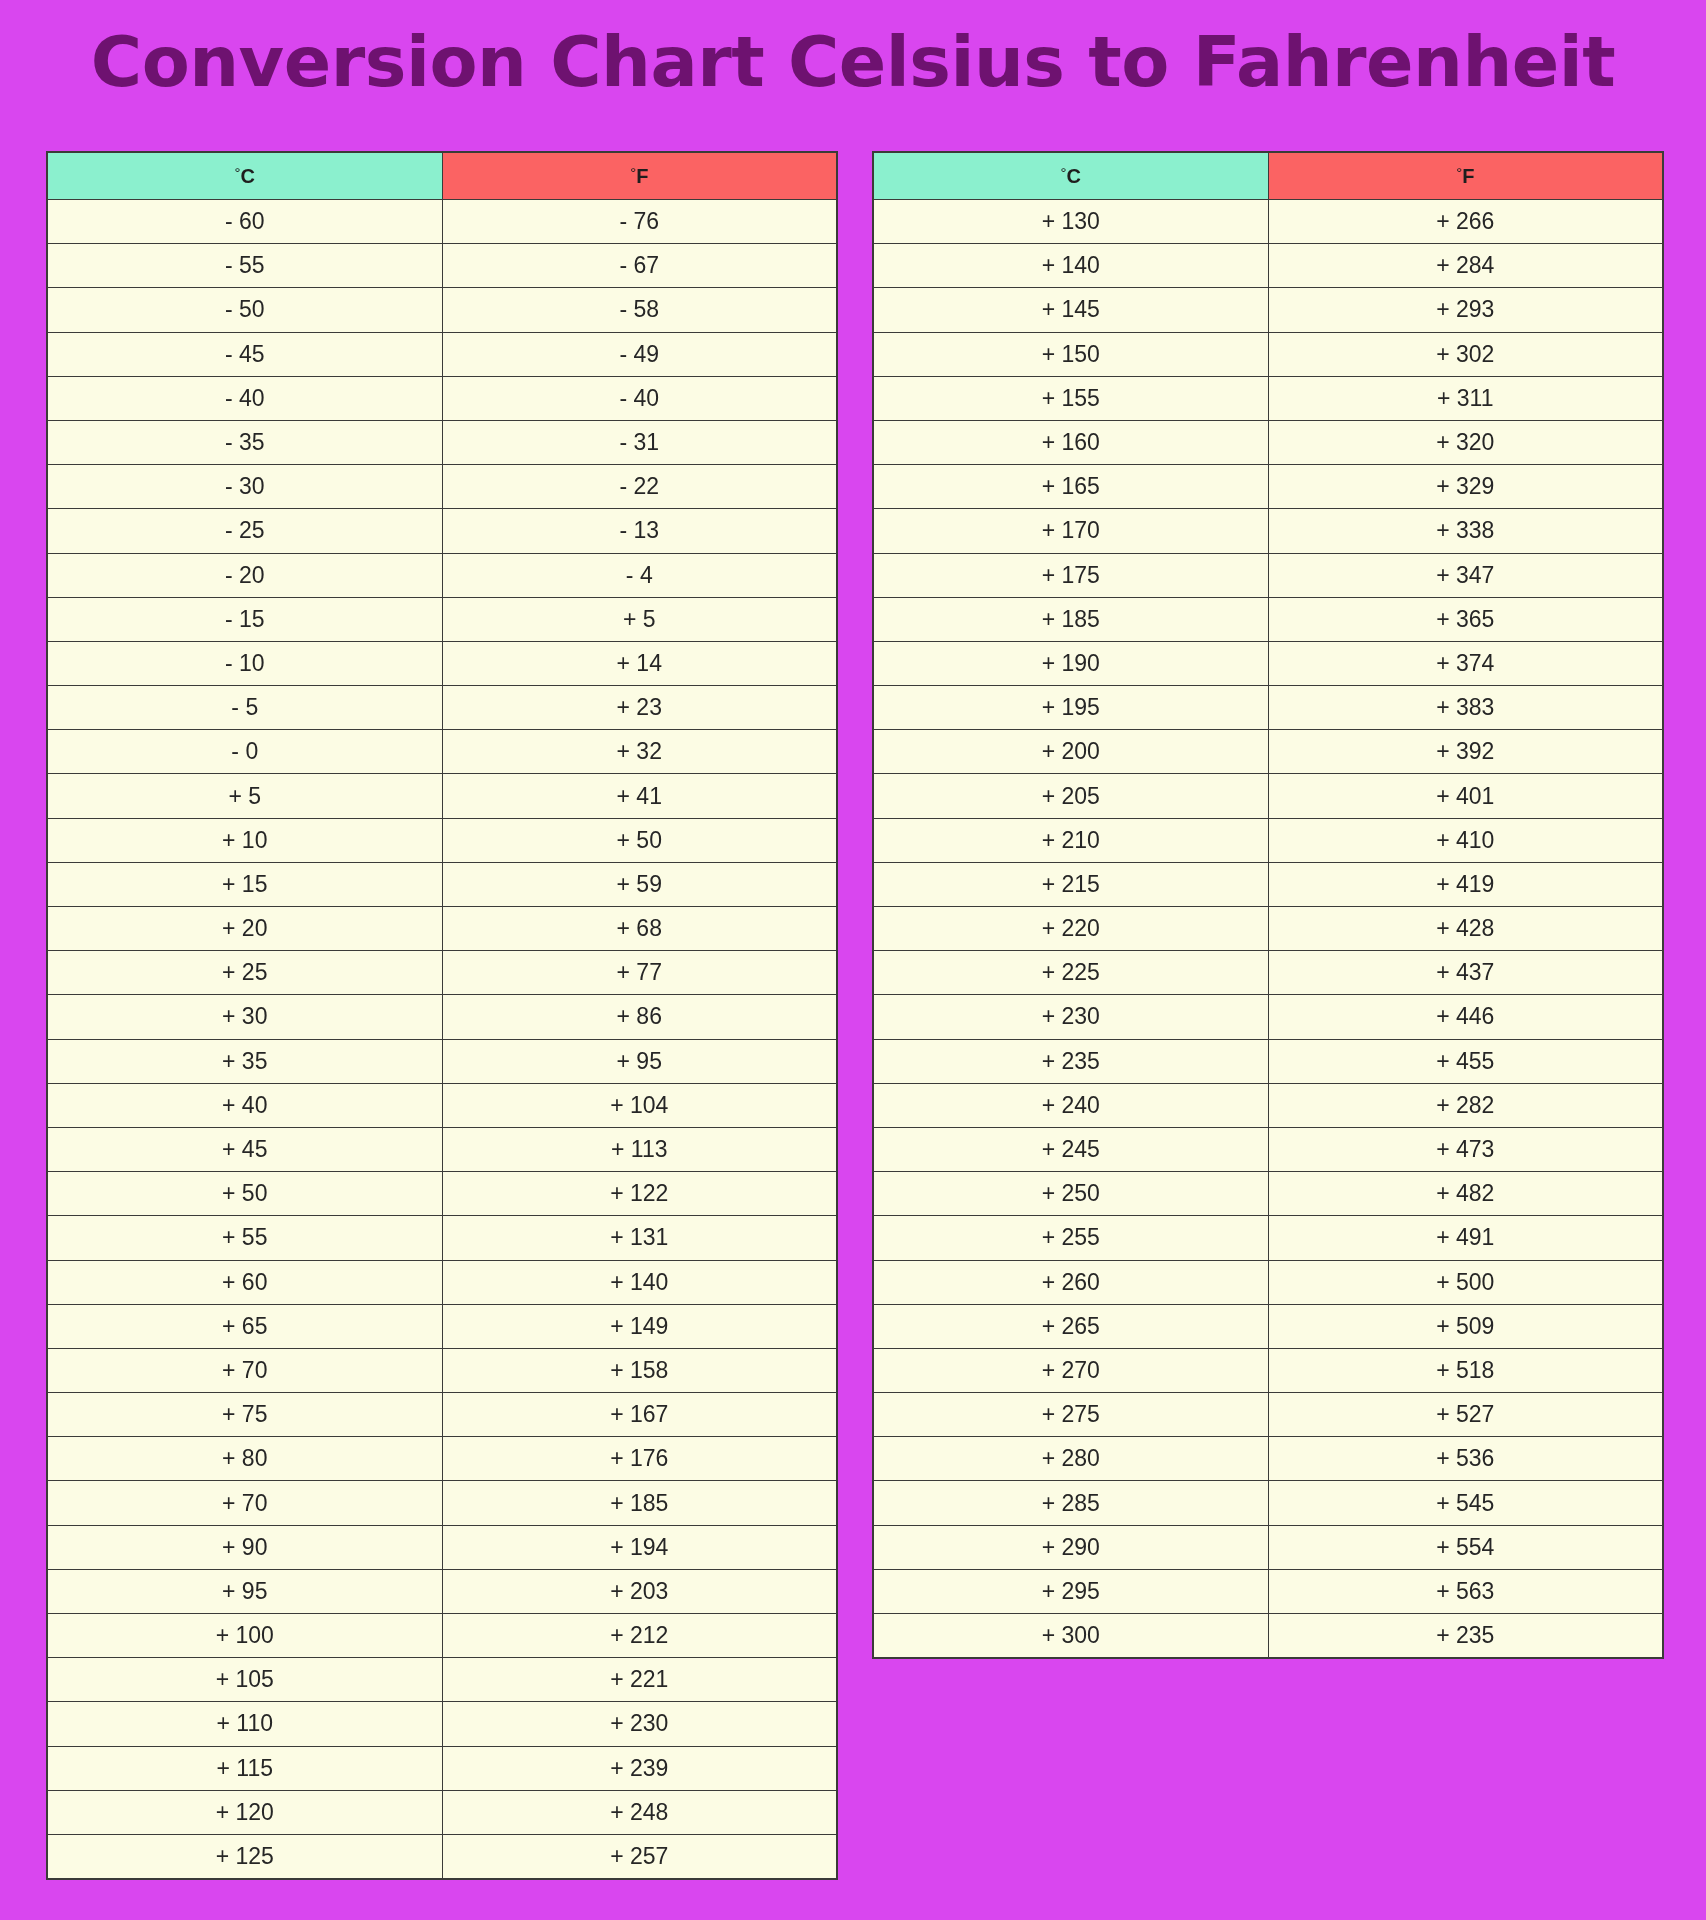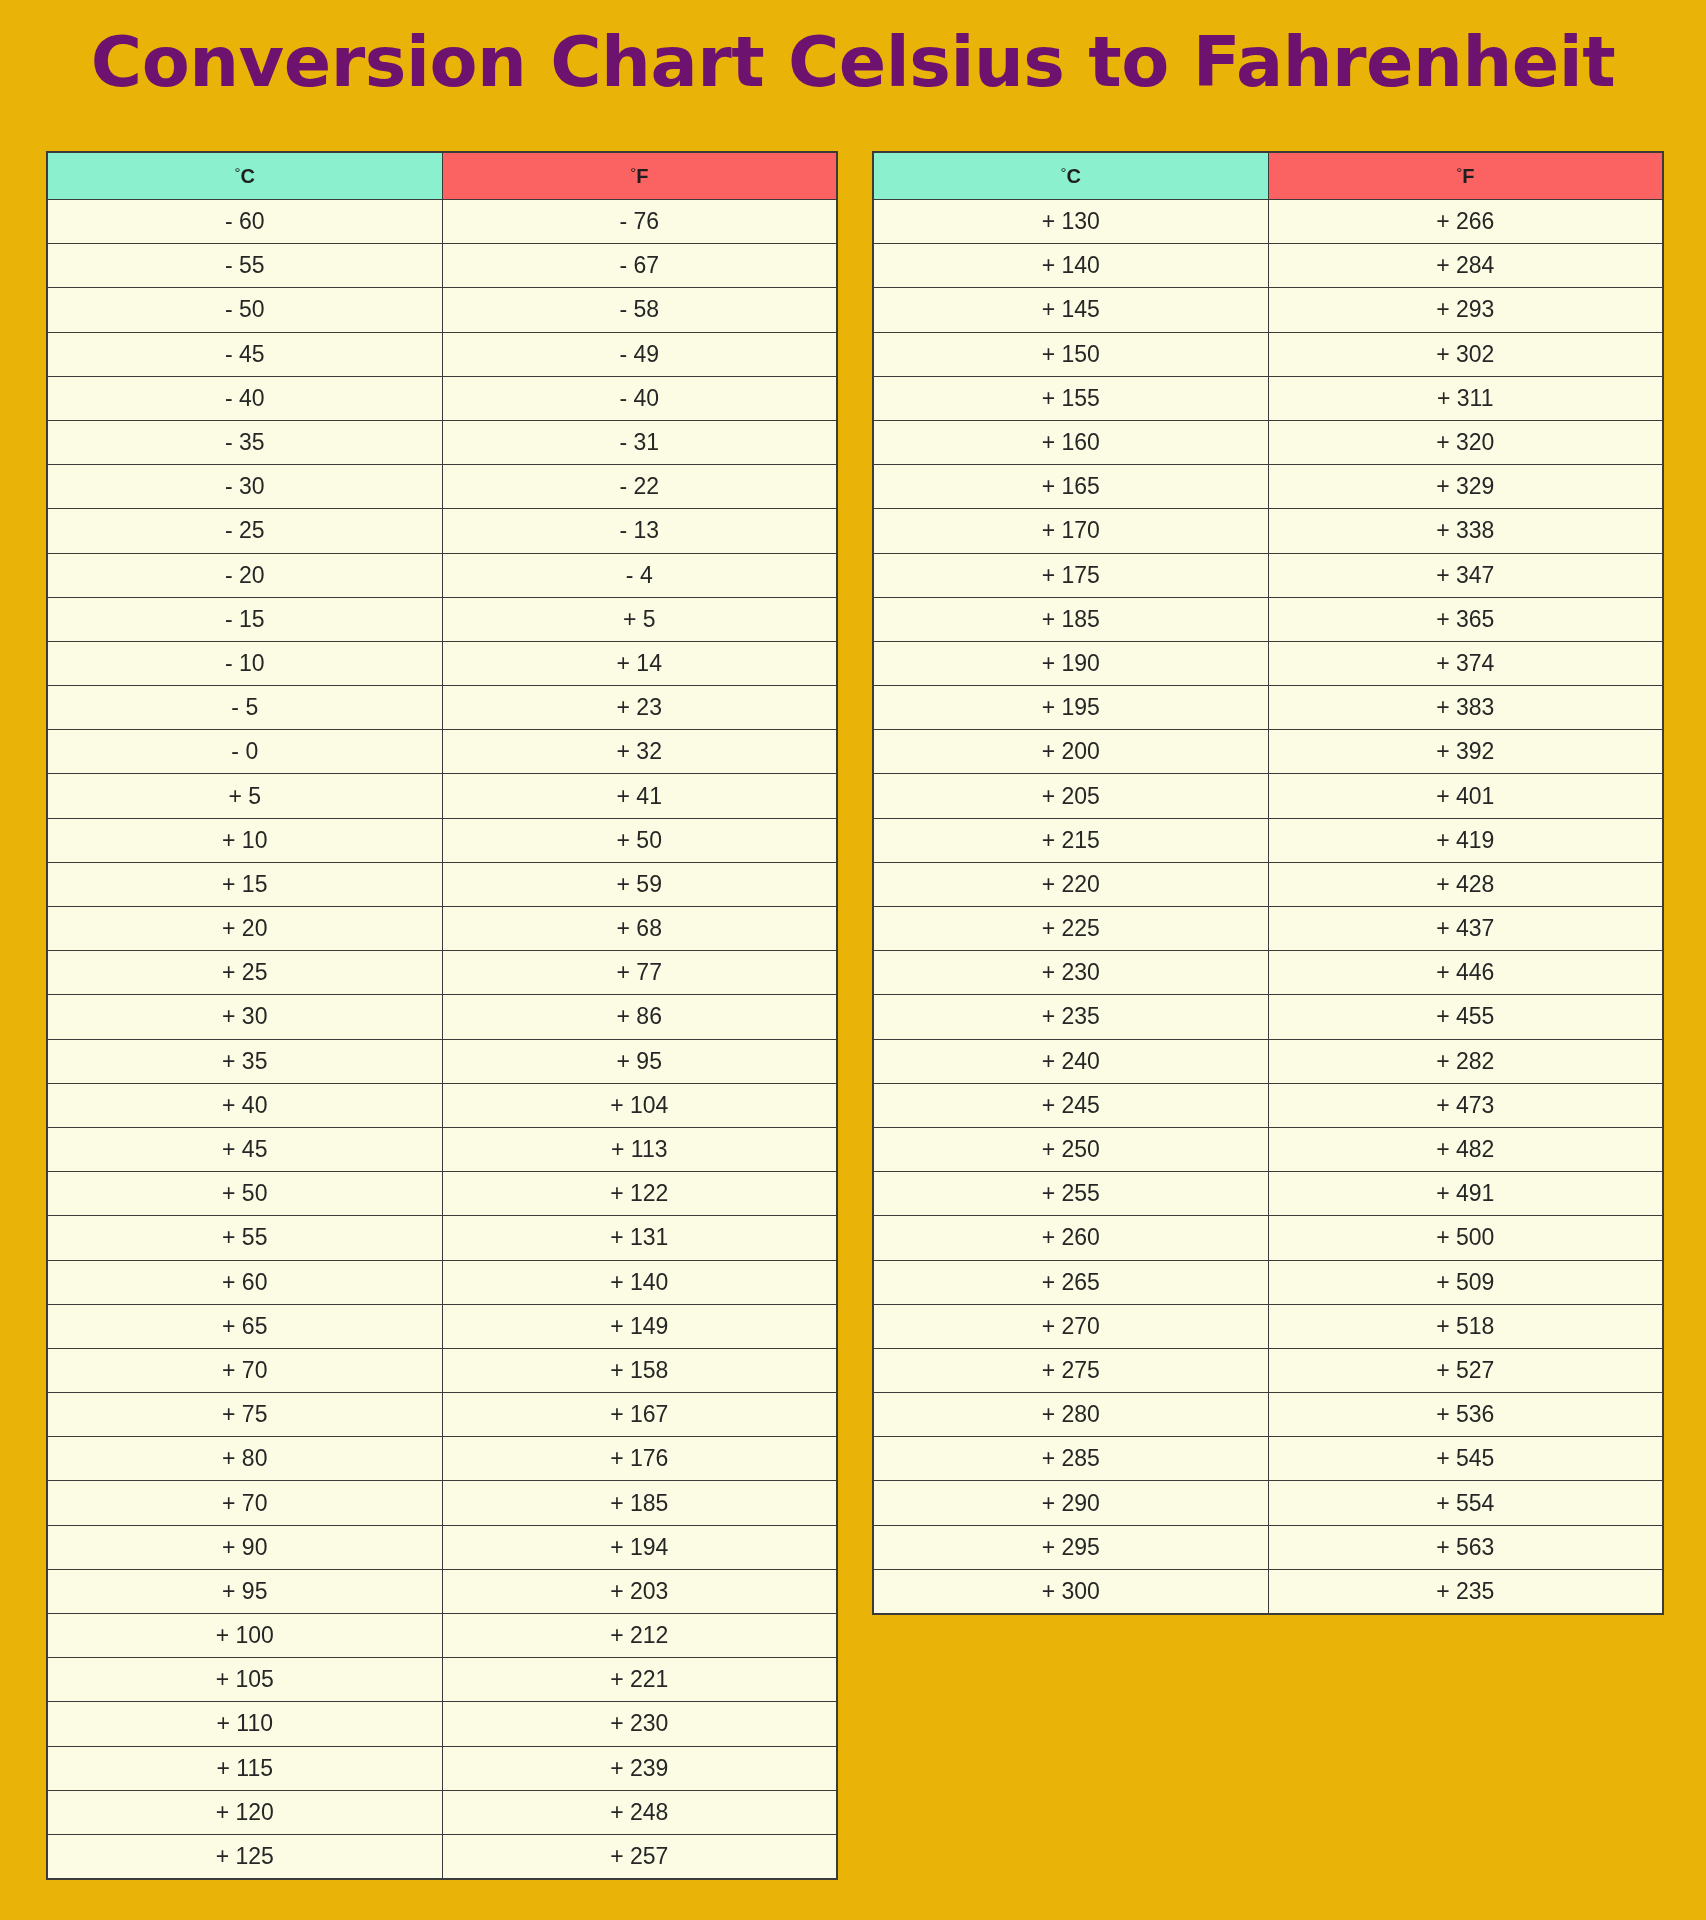--- a/index.html
+++ b/index.html
@@ -10,21 +10,21 @@
     width: 1706px;
     height: 1920px;
     background: #FCFCE4;
     font-family: "Liberation Sans", sans-serif;
     overflow: hidden;
   }
   #page {
     position: relative;
     width: 1706px;
     height: 1920px;
-    background: #eab308;
+    background: #d946ef;
     box-sizing: border-box;
   }
   .page-title {
     position: absolute;
     top: 12px;
     left: 0;
     width: 1706px;
     text-align: center;
     color: #6E1270;
     font-family: "DejaVu Sans", sans-serif;
@@ -333,20 +333,24 @@
           </tr>
           <tr>
             <td>+ 200</td>
             <td>+ 392</td>
           </tr>
           <tr>
             <td>+ 205</td>
             <td>+ 401</td>
           </tr>
           <tr>
+            <td>+ 210</td>
+            <td>+ 410</td>
+          </tr>
+          <tr>
             <td>+ 215</td>
             <td>+ 419</td>
           </tr>
           <tr>
             <td>+ 220</td>
             <td>+ 428</td>
           </tr>
           <tr>
             <td>+ 225</td>
             <td>+ 437</td>

